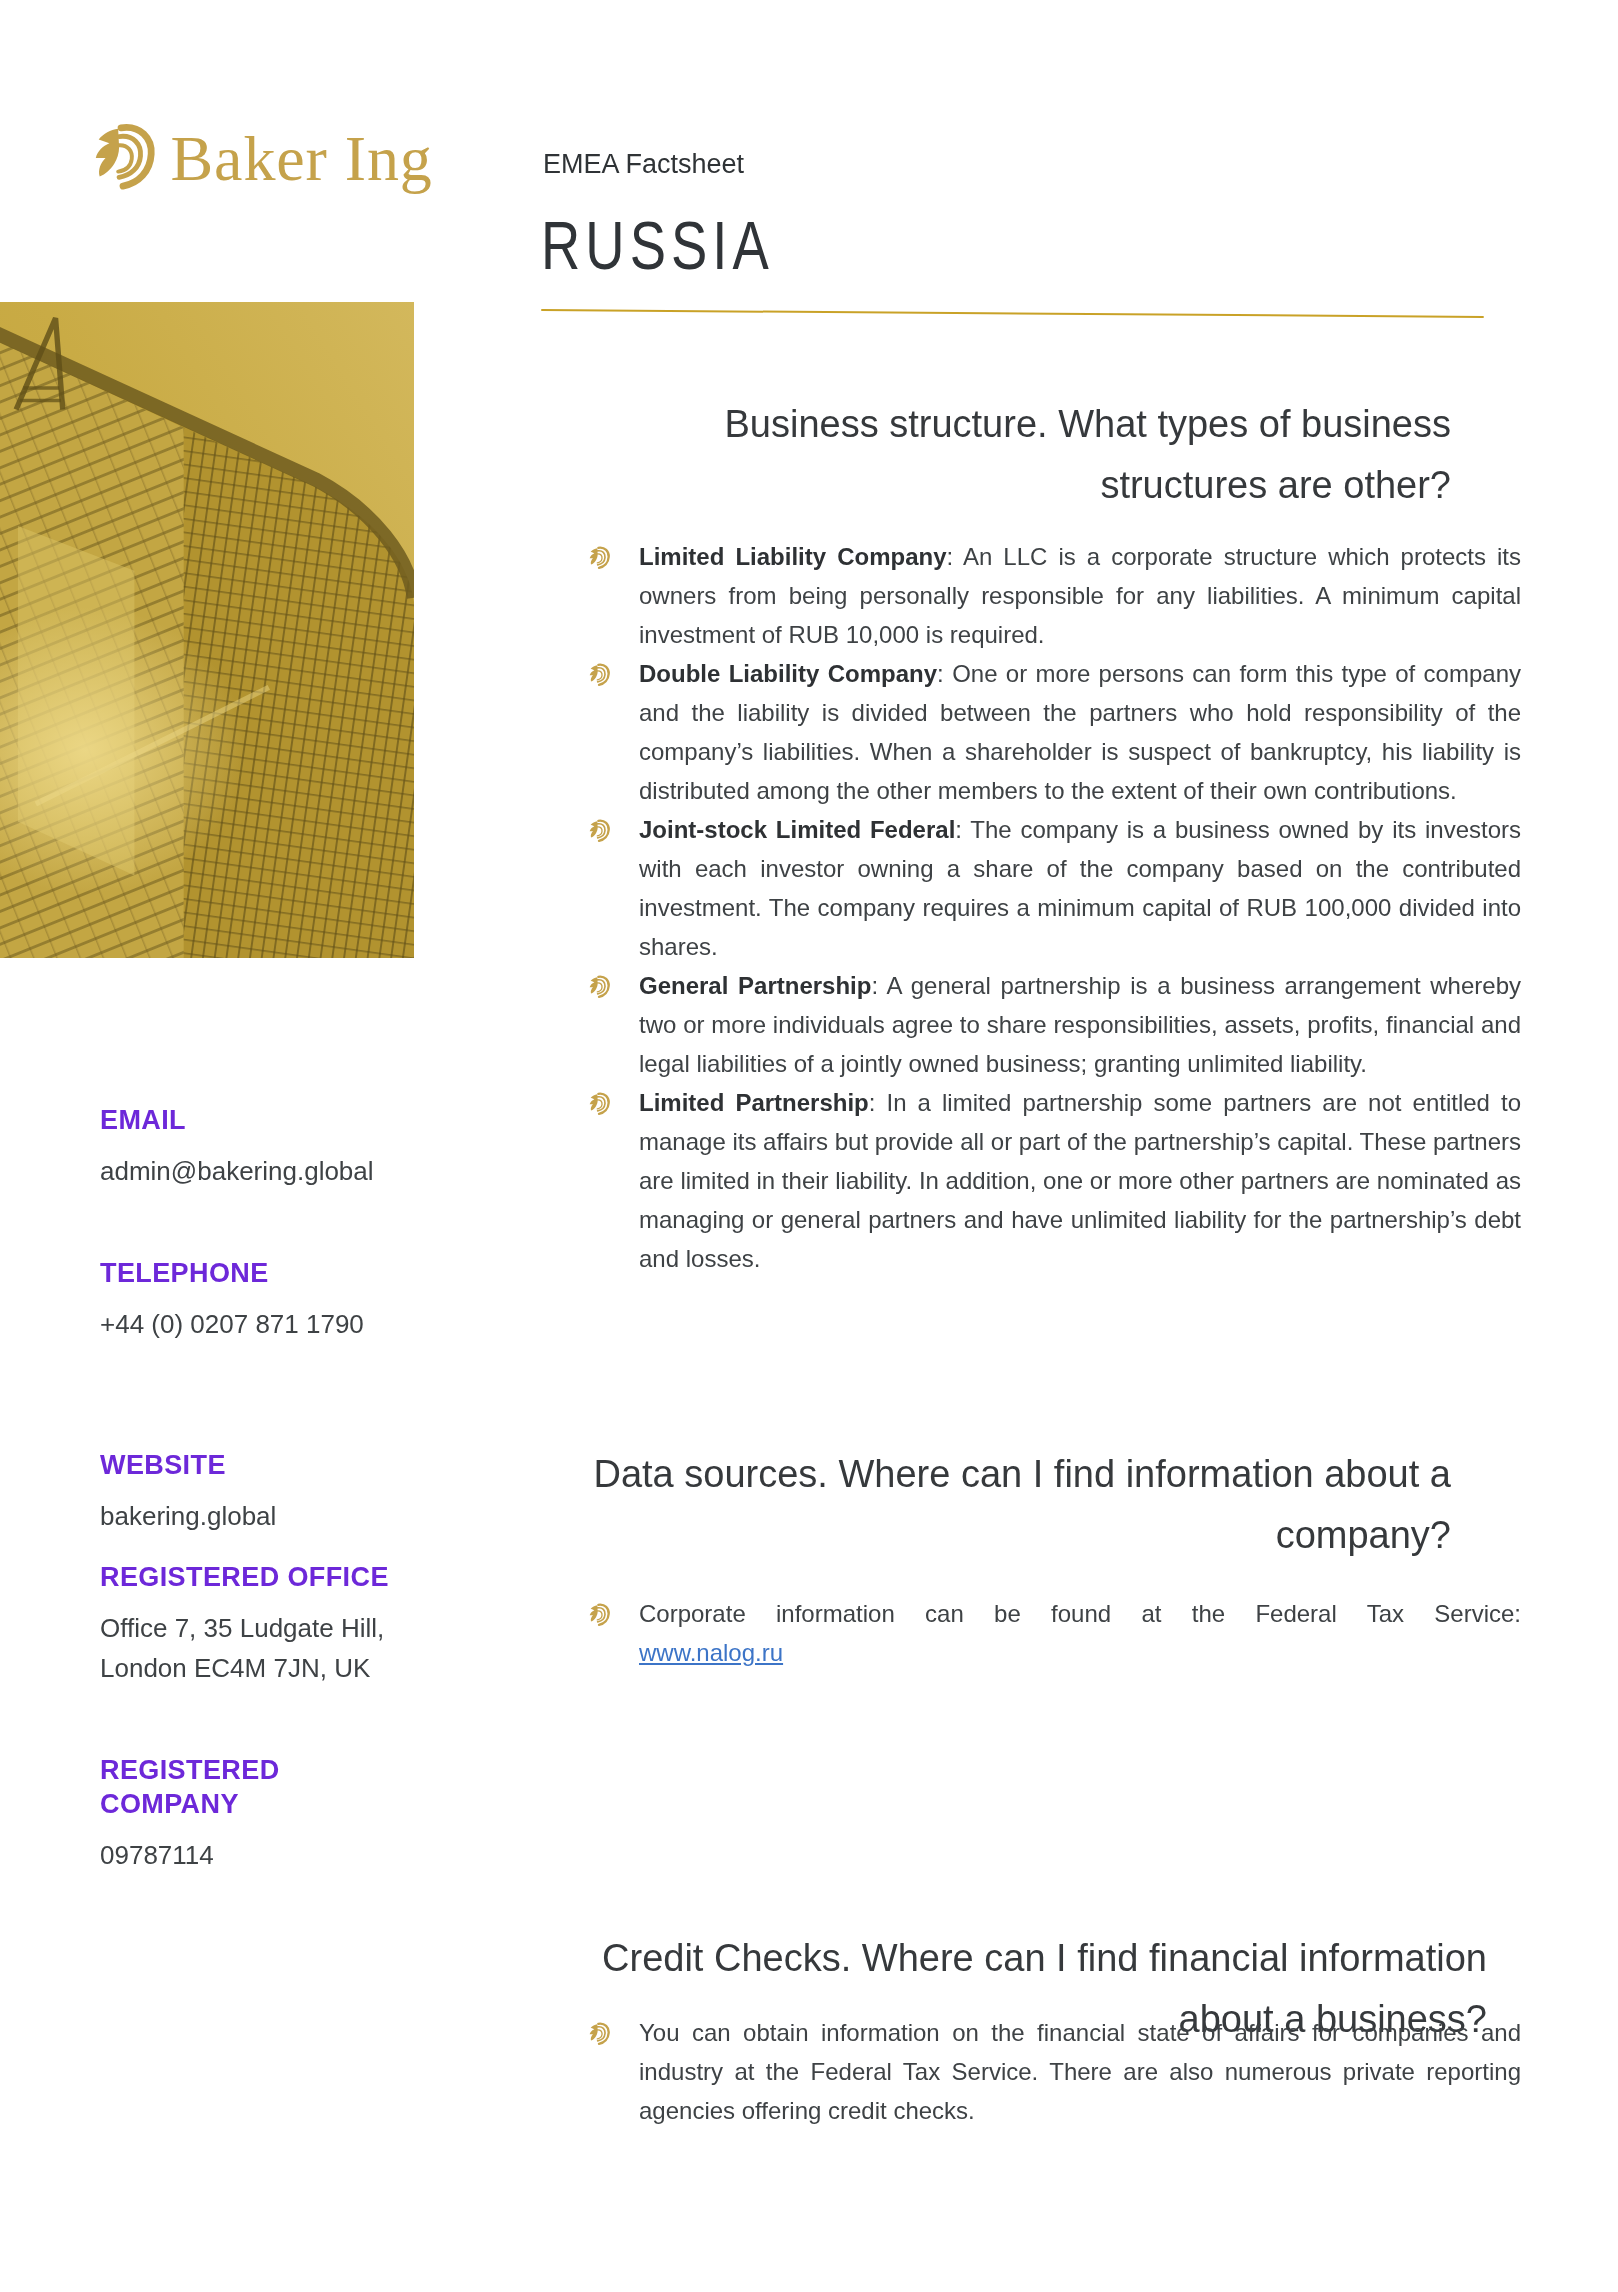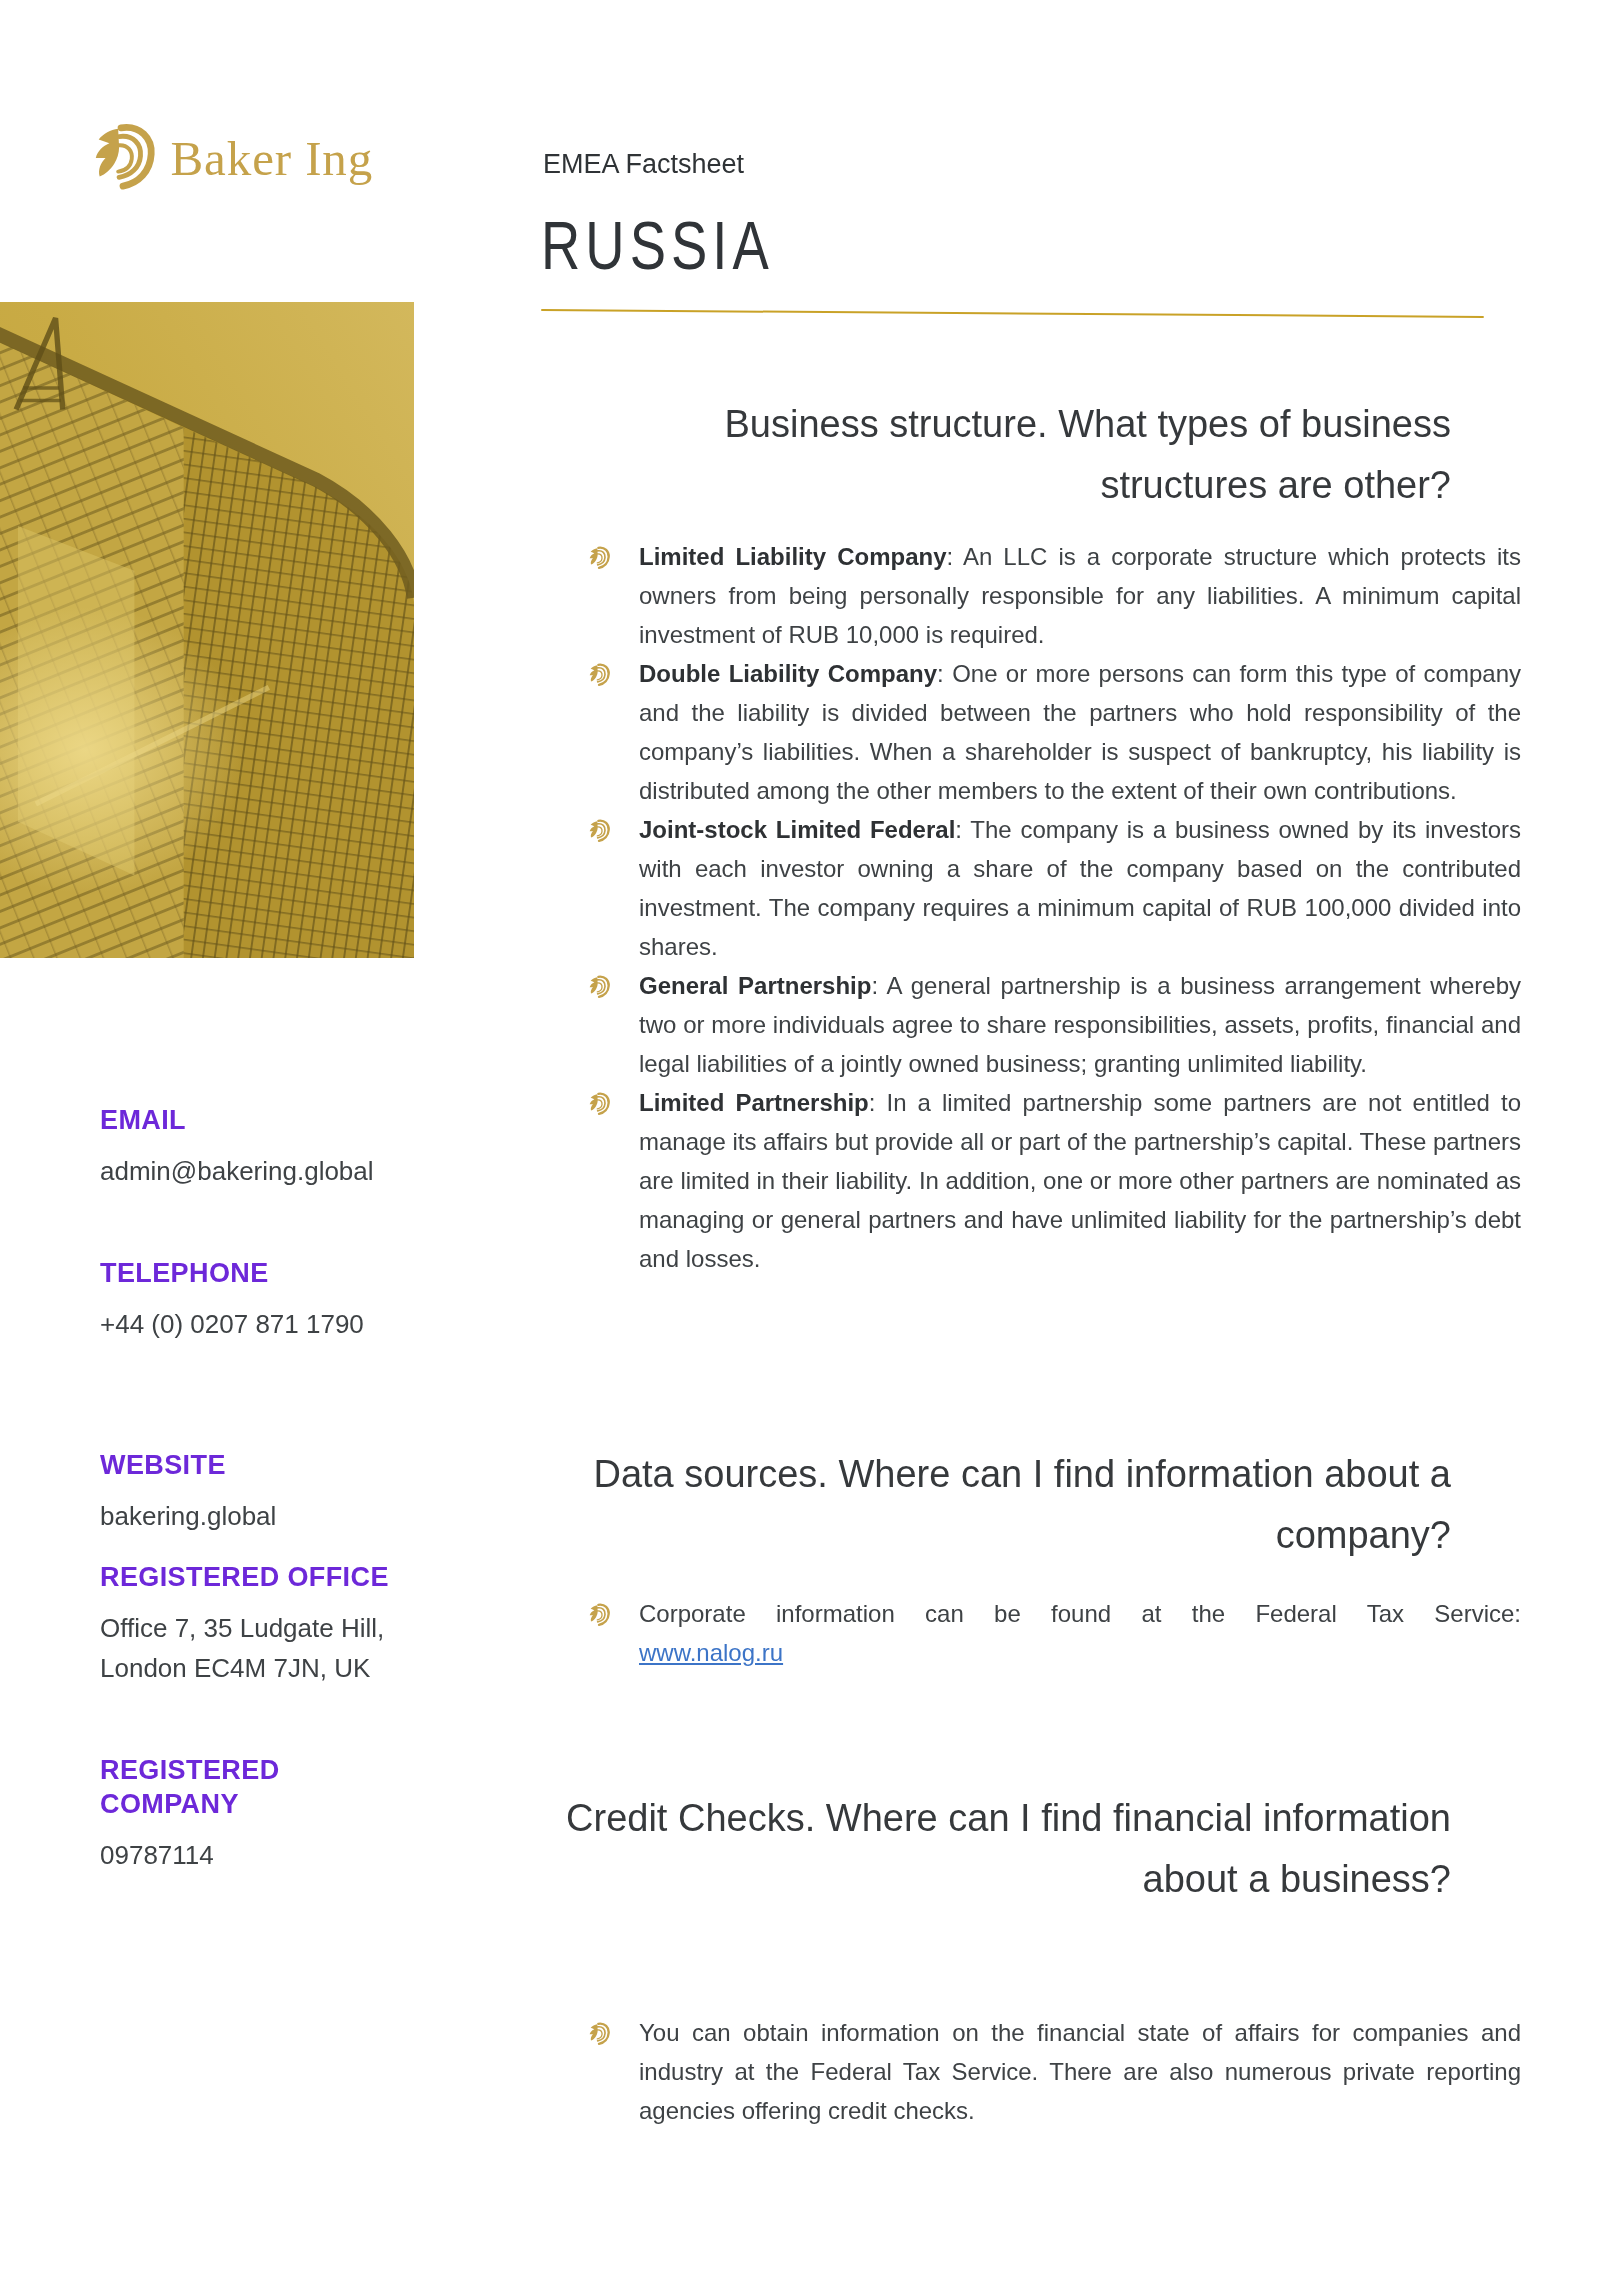--- a/index.html
+++ b/index.html
@@ -4,21 +4,21 @@
 <style>
   html,body{margin:0;padding:0;background:#ffffff;}
   .page{
     position:relative;width:1618px;height:2293px;background:#ffffff;
     font-family:"Liberation Sans", sans-serif;color:#3e4245;overflow:hidden;
   }
   
   .brand{position:absolute;left:88px;top:120px;display:flex;align-items:center;gap:12.5px;}
   .brand .lion{width:70px;height:72px;}
   .brand-name{
-    font-family:"Liberation Serif", serif;font-size:49px;color:#c5a24b;
+    font-family:"Liberation Serif", serif;font-size:64px;color:#c5a24b;
     letter-spacing:0.9px;white-space:nowrap;line-height:1;padding-top:5.4px;
   }
   
   .eyebrow{position:absolute;left:543px;top:149px;font-size:27px;color:#2f3336;}
   .doc-title{
     position:absolute;left:541px;top:211px;font-size:68px;color:#303438;
     letter-spacing:6.3px;line-height:1;transform:scaleX(.80);transform-origin:left top;
     white-space:nowrap;
   }
   .gold-rule{
@@ -33,21 +33,21 @@
   .contact .val{margin-top:14.3px;font-size:26px;color:#3e4245;line-height:40px;}
   .contact .val span{display:block;}
   .c-email{top:1103px;} .c-phone{top:1256px;} .c-web{top:1448px;}
   .c-office{top:1560px;} .c-company{top:1753px;}
   
   .sec-h{
     position:absolute;left:546px;width:905px;font-size:38px;color:#36393c;
     line-height:61px;font-weight:400;text-align:right;
   }
   .sec-h span{display:block;}
-  .h1{top:394px;} .h2{top:1444px;} .h3{top:1788px;}
+  .h1{top:394px;} .h2{top:1444px;} .h3{top:1928px;margin-left:36px;}
   ul.bullets{position:absolute;left:546px;width:976px;list-style:none;margin:0;padding:0;}
   .l1{top:537px;} .l2{top:1594px;} .l3{top:2013px;}
   ul.bullets li{
     position:relative;padding-left:93px;width:882px;box-sizing:content-box;
     font-size:24px;line-height:39px;color:#3e4245;text-align:justify;
   }
   ul.bullets li .b-icon{position:absolute;left:41px;top:6.3px;width:24px;height:29px;}
   ul.bullets li b{color:#2e3134;}
   .just-line{display:block;text-align:justify;text-align-last:justify;}
   a.doc-link{color:#3c74c7;text-decoration:underline;display:table;text-align:left;}

